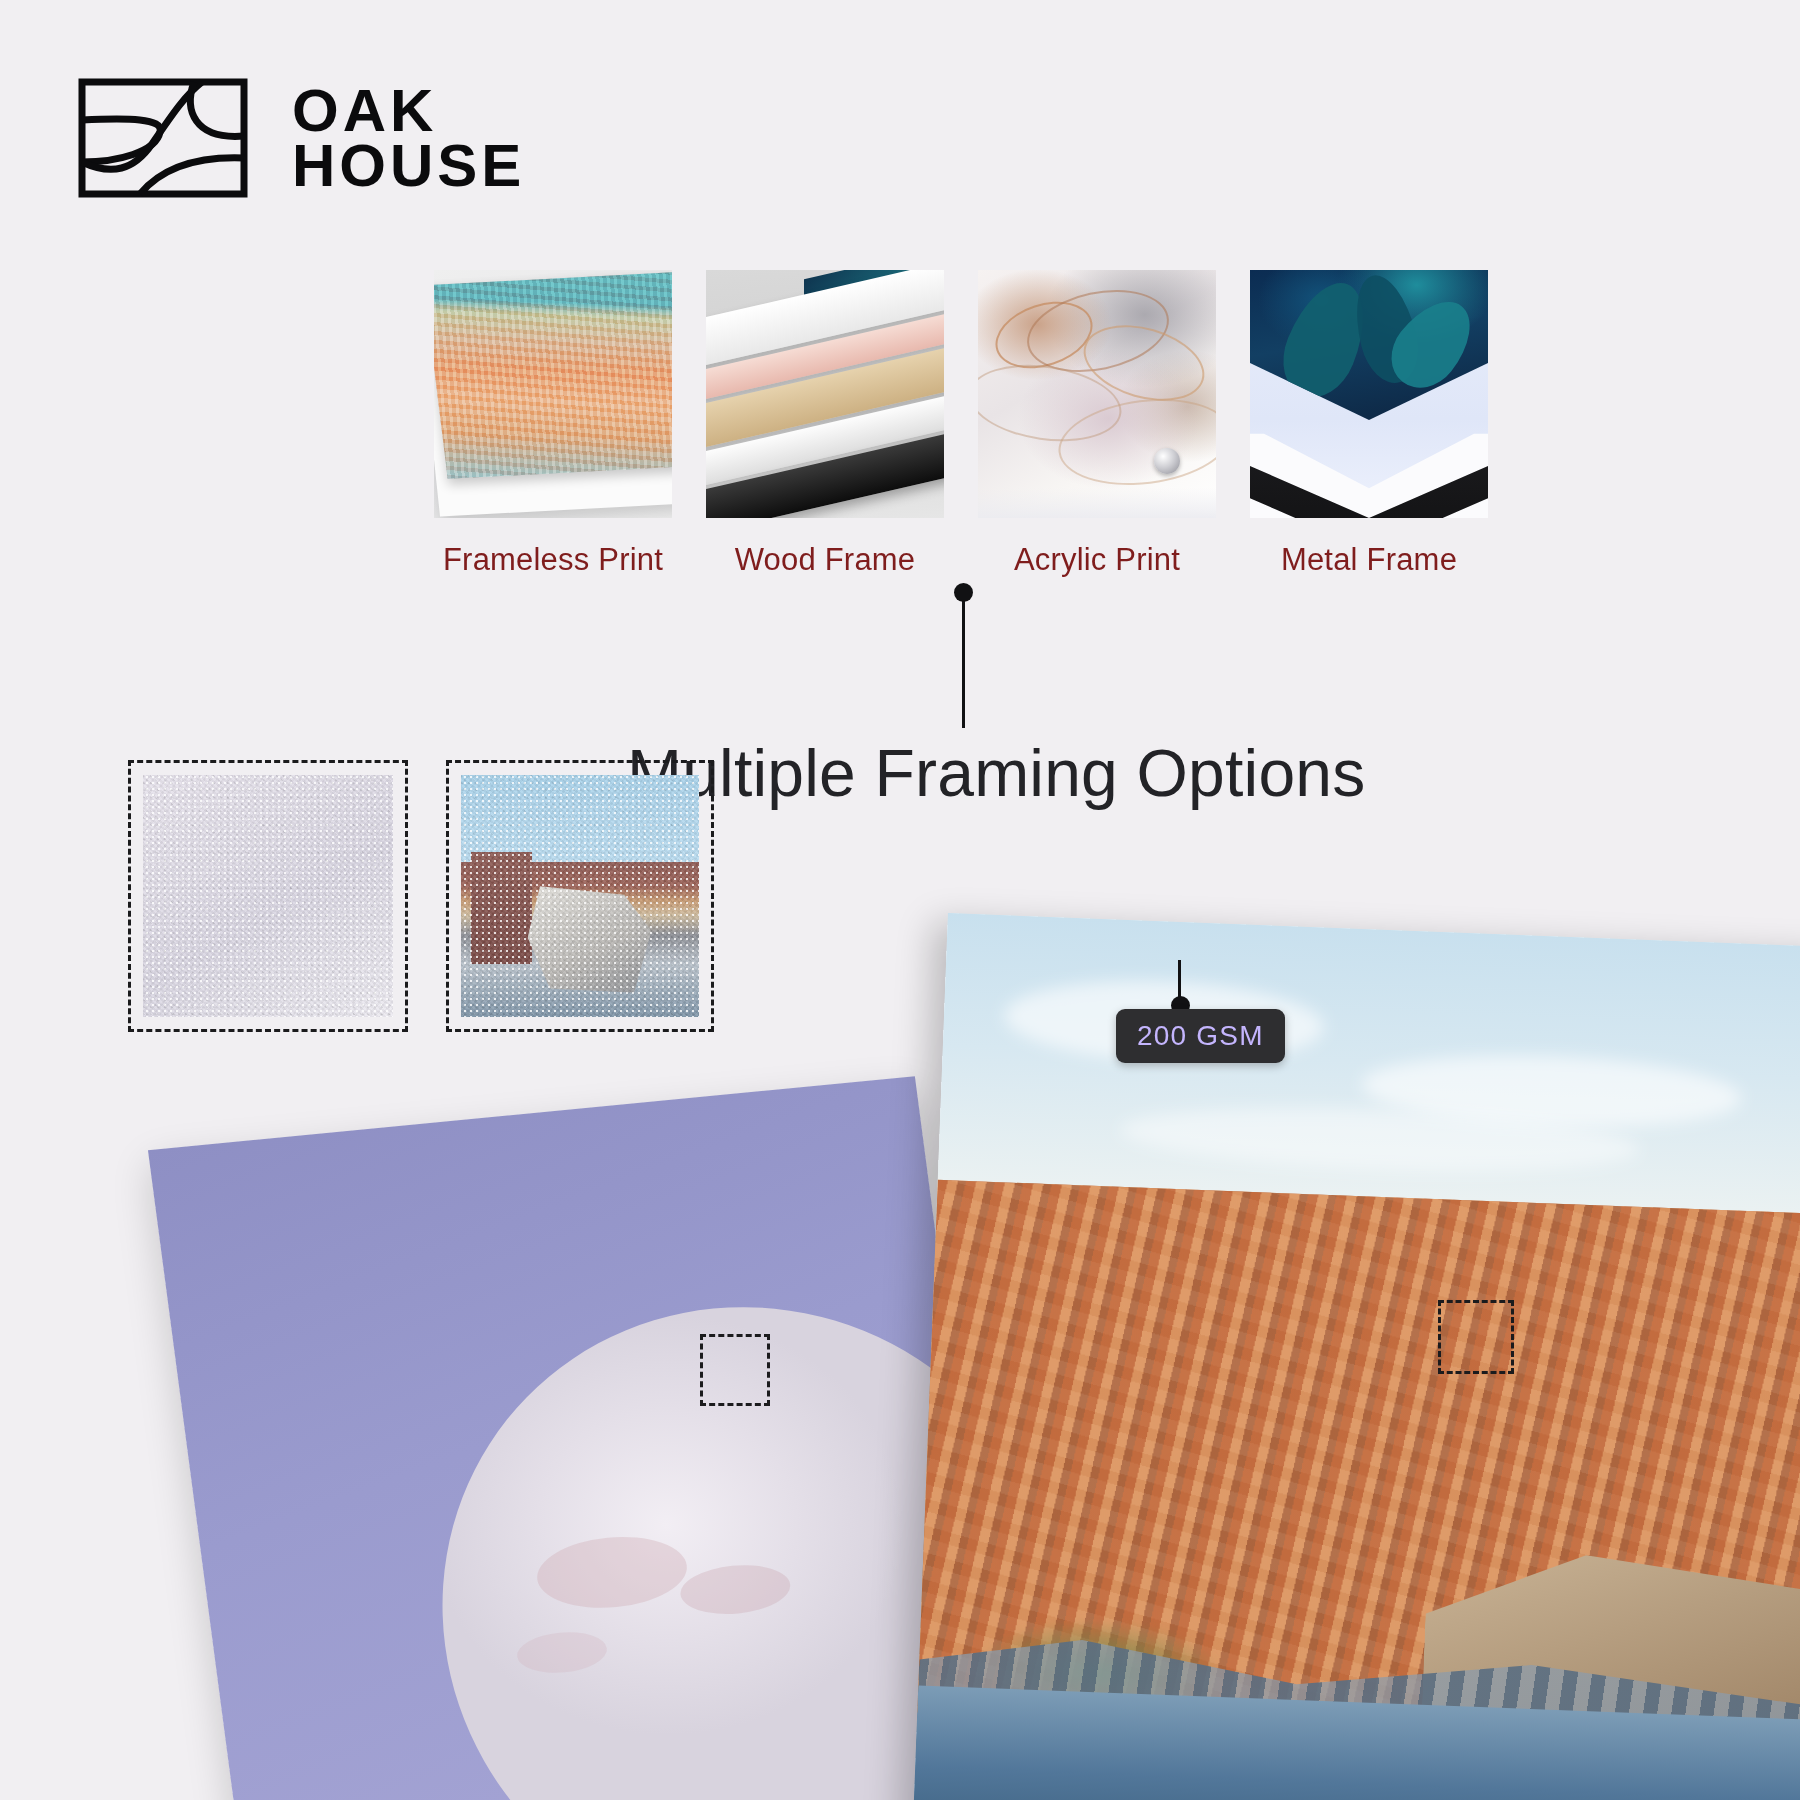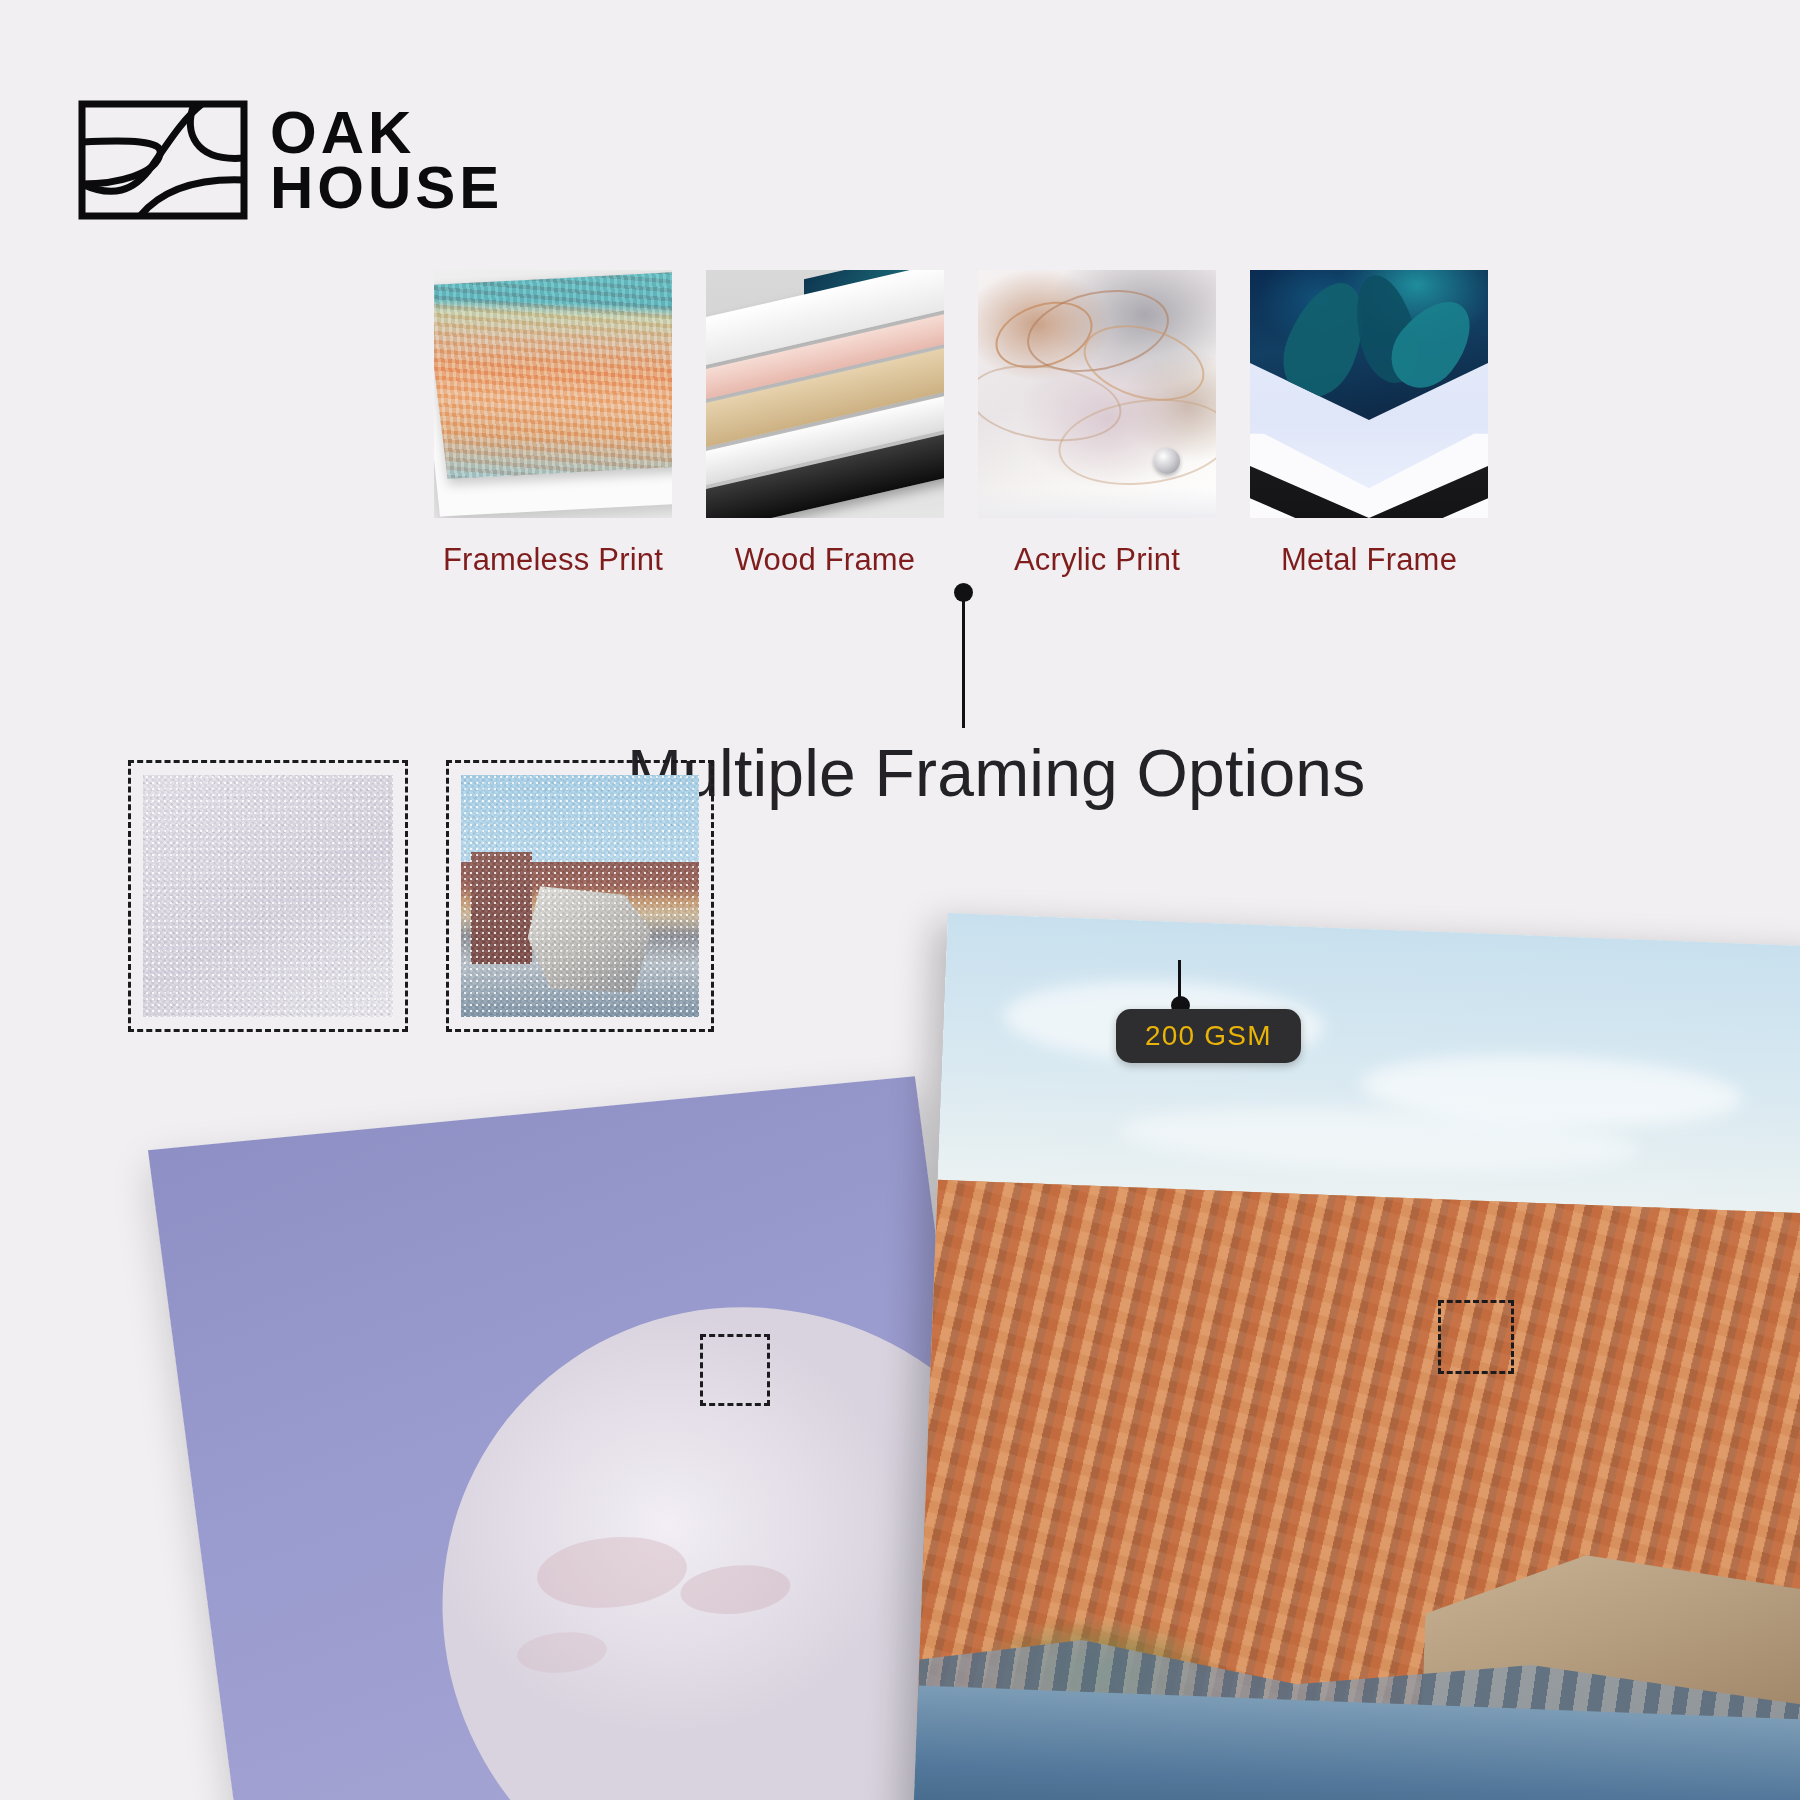--- a/index.html
+++ b/index.html
@@ -6,21 +6,21 @@
   body{
     width:1800px;height:1800px;
     background:#f1eff2;
     font-family:"Liberation Sans", sans-serif;
     overflow:hidden;
     position:relative;
   }
   .stage{position:absolute;inset:0;overflow:hidden;}
 
   
-  .logo{position:absolute;left:78px;top:78px;display:flex;align-items:center;gap:22px;margin-top:22px;}
+  .logo{position:absolute;left:78px;top:78px;display:flex;align-items:center;gap:44px;}
   .logo-mark{width:170px;height:120px;flex:none;}
   .logo-words{
     font-family:"Liberation Sans", sans-serif;
     font-weight:700;
     font-size:60px;
     line-height:0.92;
     letter-spacing:4px;
     color:#0b0b0d;
   }
   .logo-words div{white-space:nowrap;}
@@ -171,23 +171,23 @@
     clip-path:polygon(10% 0,78% 8%,100% 42%,86% 100%,18% 96%,0 48%);
   }
   .sw2 .wall{
     position:absolute;left:4%;top:32%;width:26%;height:46%;
     background:linear-gradient(180deg,#8d5a54,#7a4a46);
   }
 
   
   .badge{
     position:absolute;
-    background:#2e2e30;color:#eab308;
+    background:#2e2e30;color:#c4b5fd;
     font-size:28px;letter-spacing:1.2px;font-weight:400;
-    padding:11px 29px;border-radius:15px;white-space:nowrap;
+    padding:11px 21px;border-radius:9px;white-space:nowrap;
     box-shadow:0 3px 8px rgba(0,0,0,.25);
   }
   .badge-dpi{left:370px;top:1274px;}
   .badge-gsm{left:1116px;top:1009px;}
 
   
   .poster-moon{
     position:absolute;left:196px;top:1110px;width:770px;height:760px;
     transform:rotate(-7.5deg) skewY(2deg);
     background:linear-gradient(165deg,#8e8fc4 0%,#9a9bce 42%,#a7a6d6 100%);

